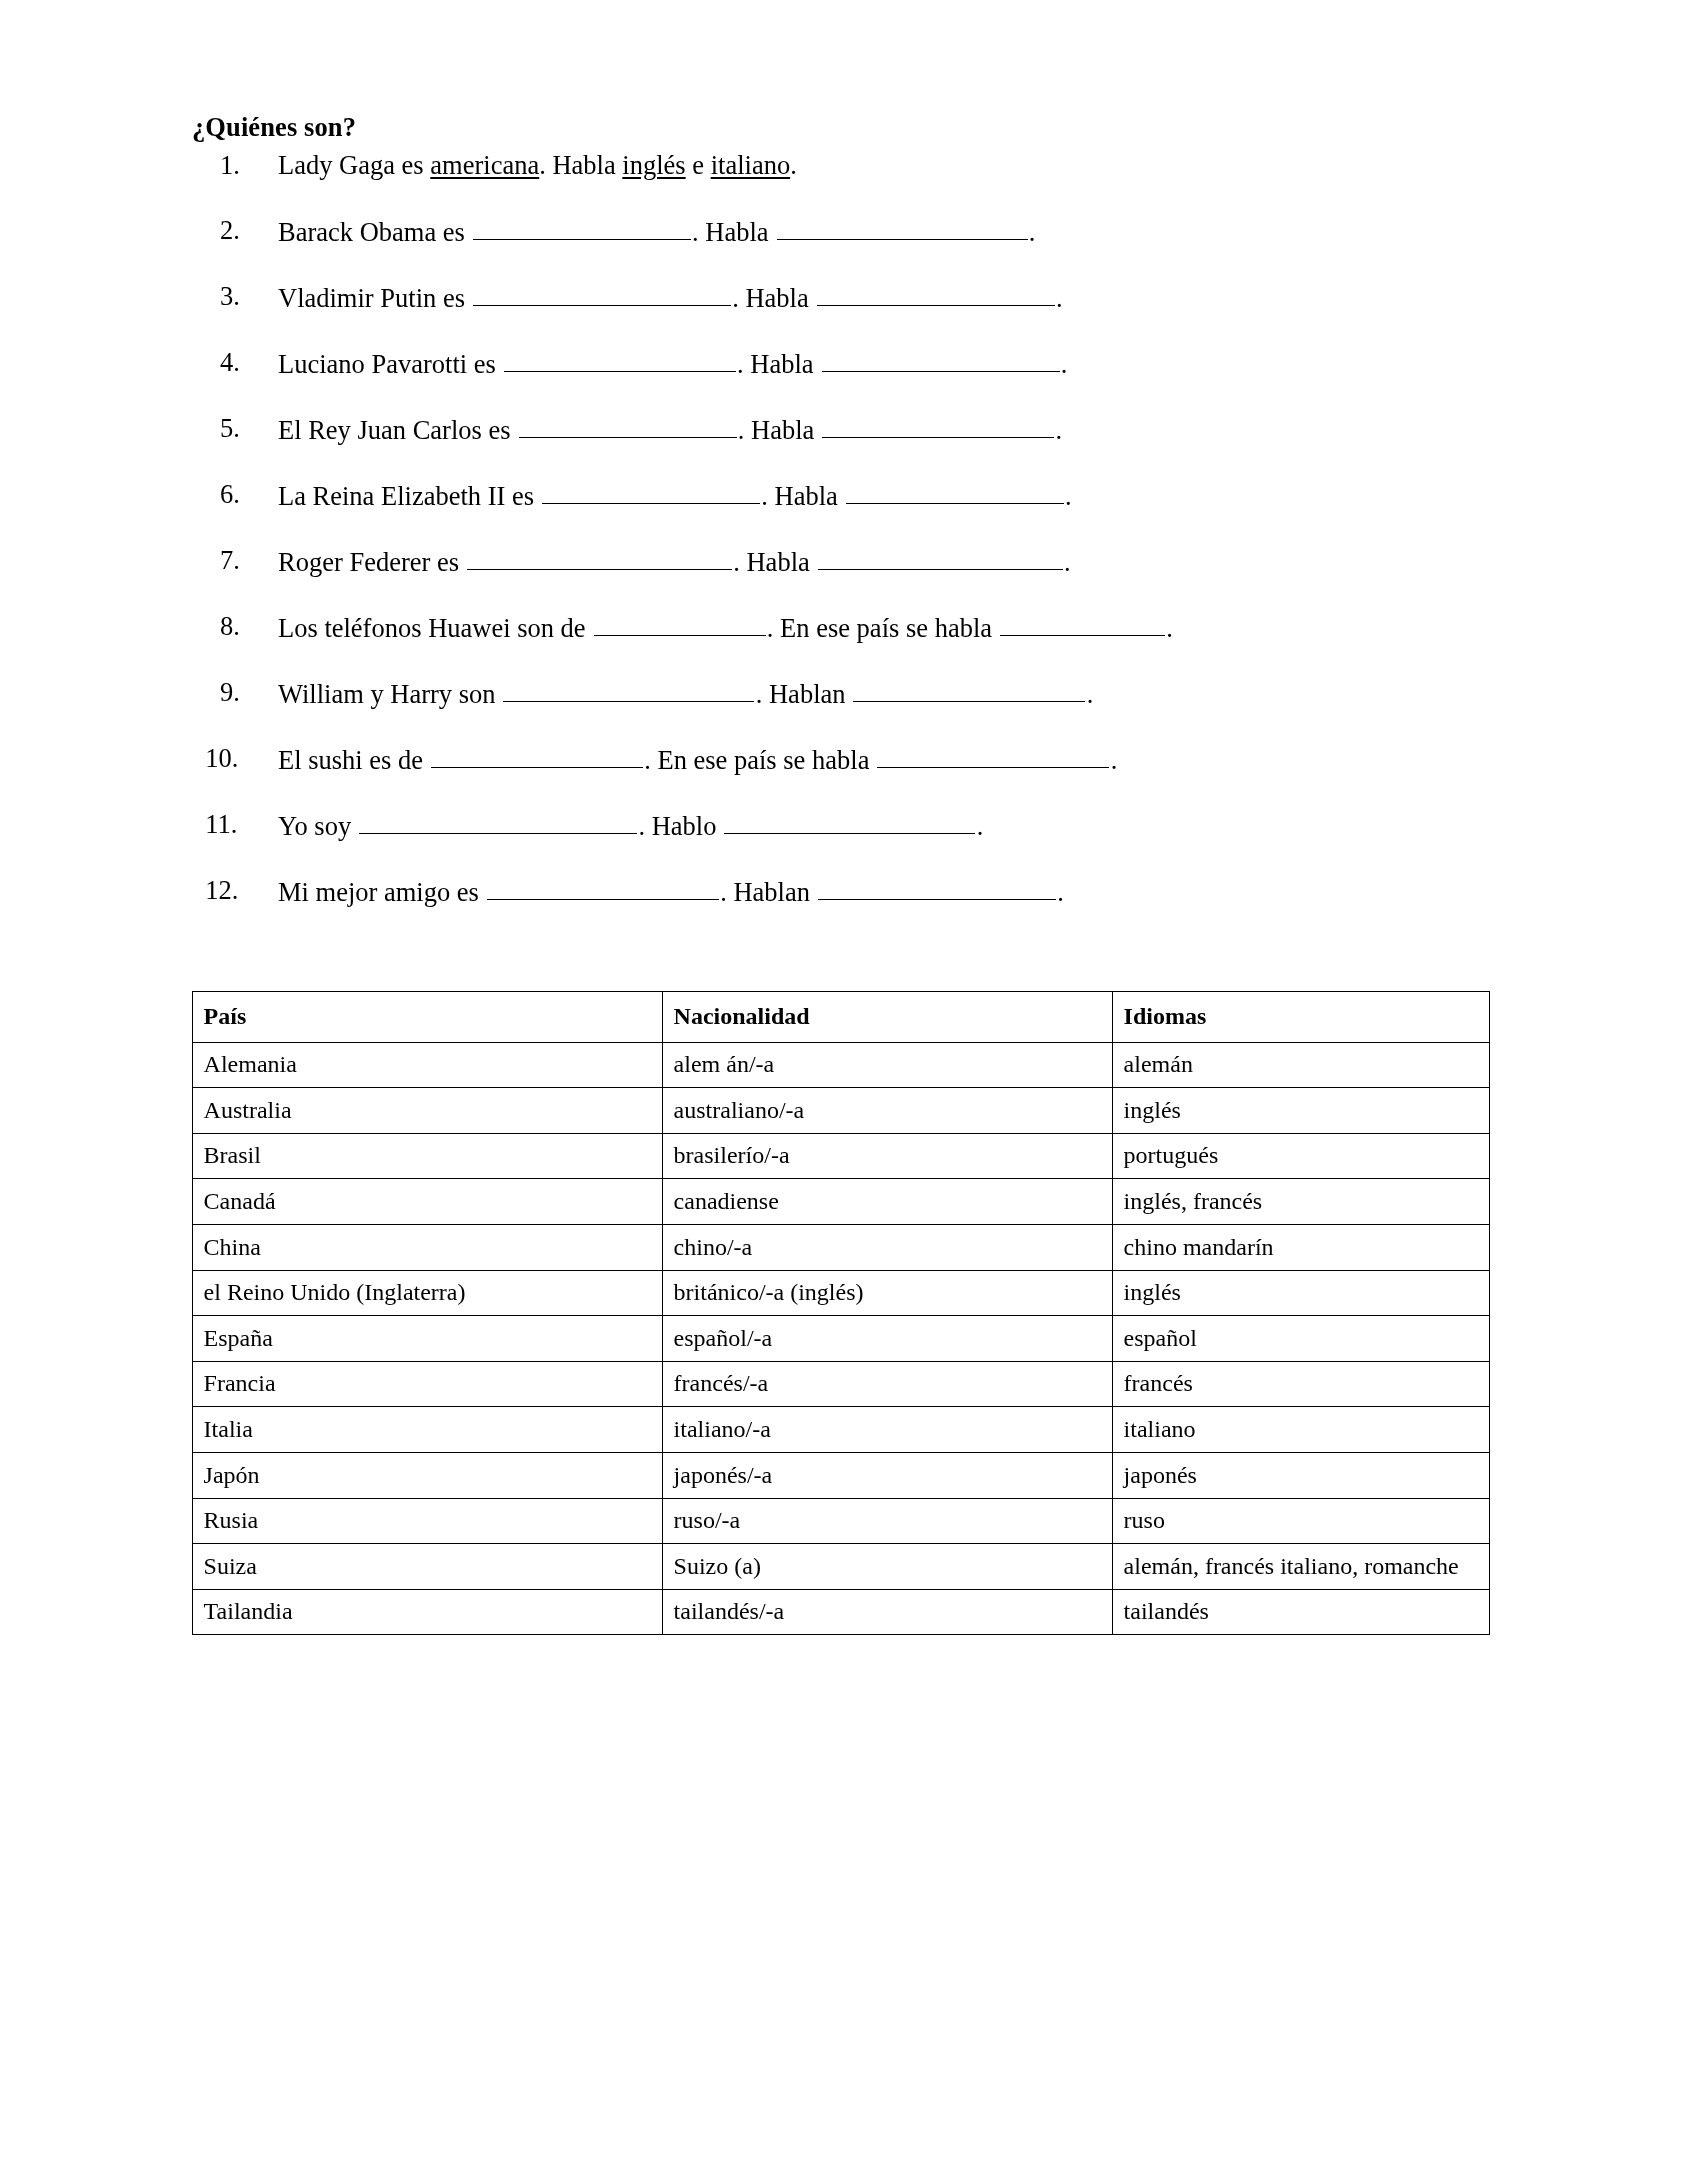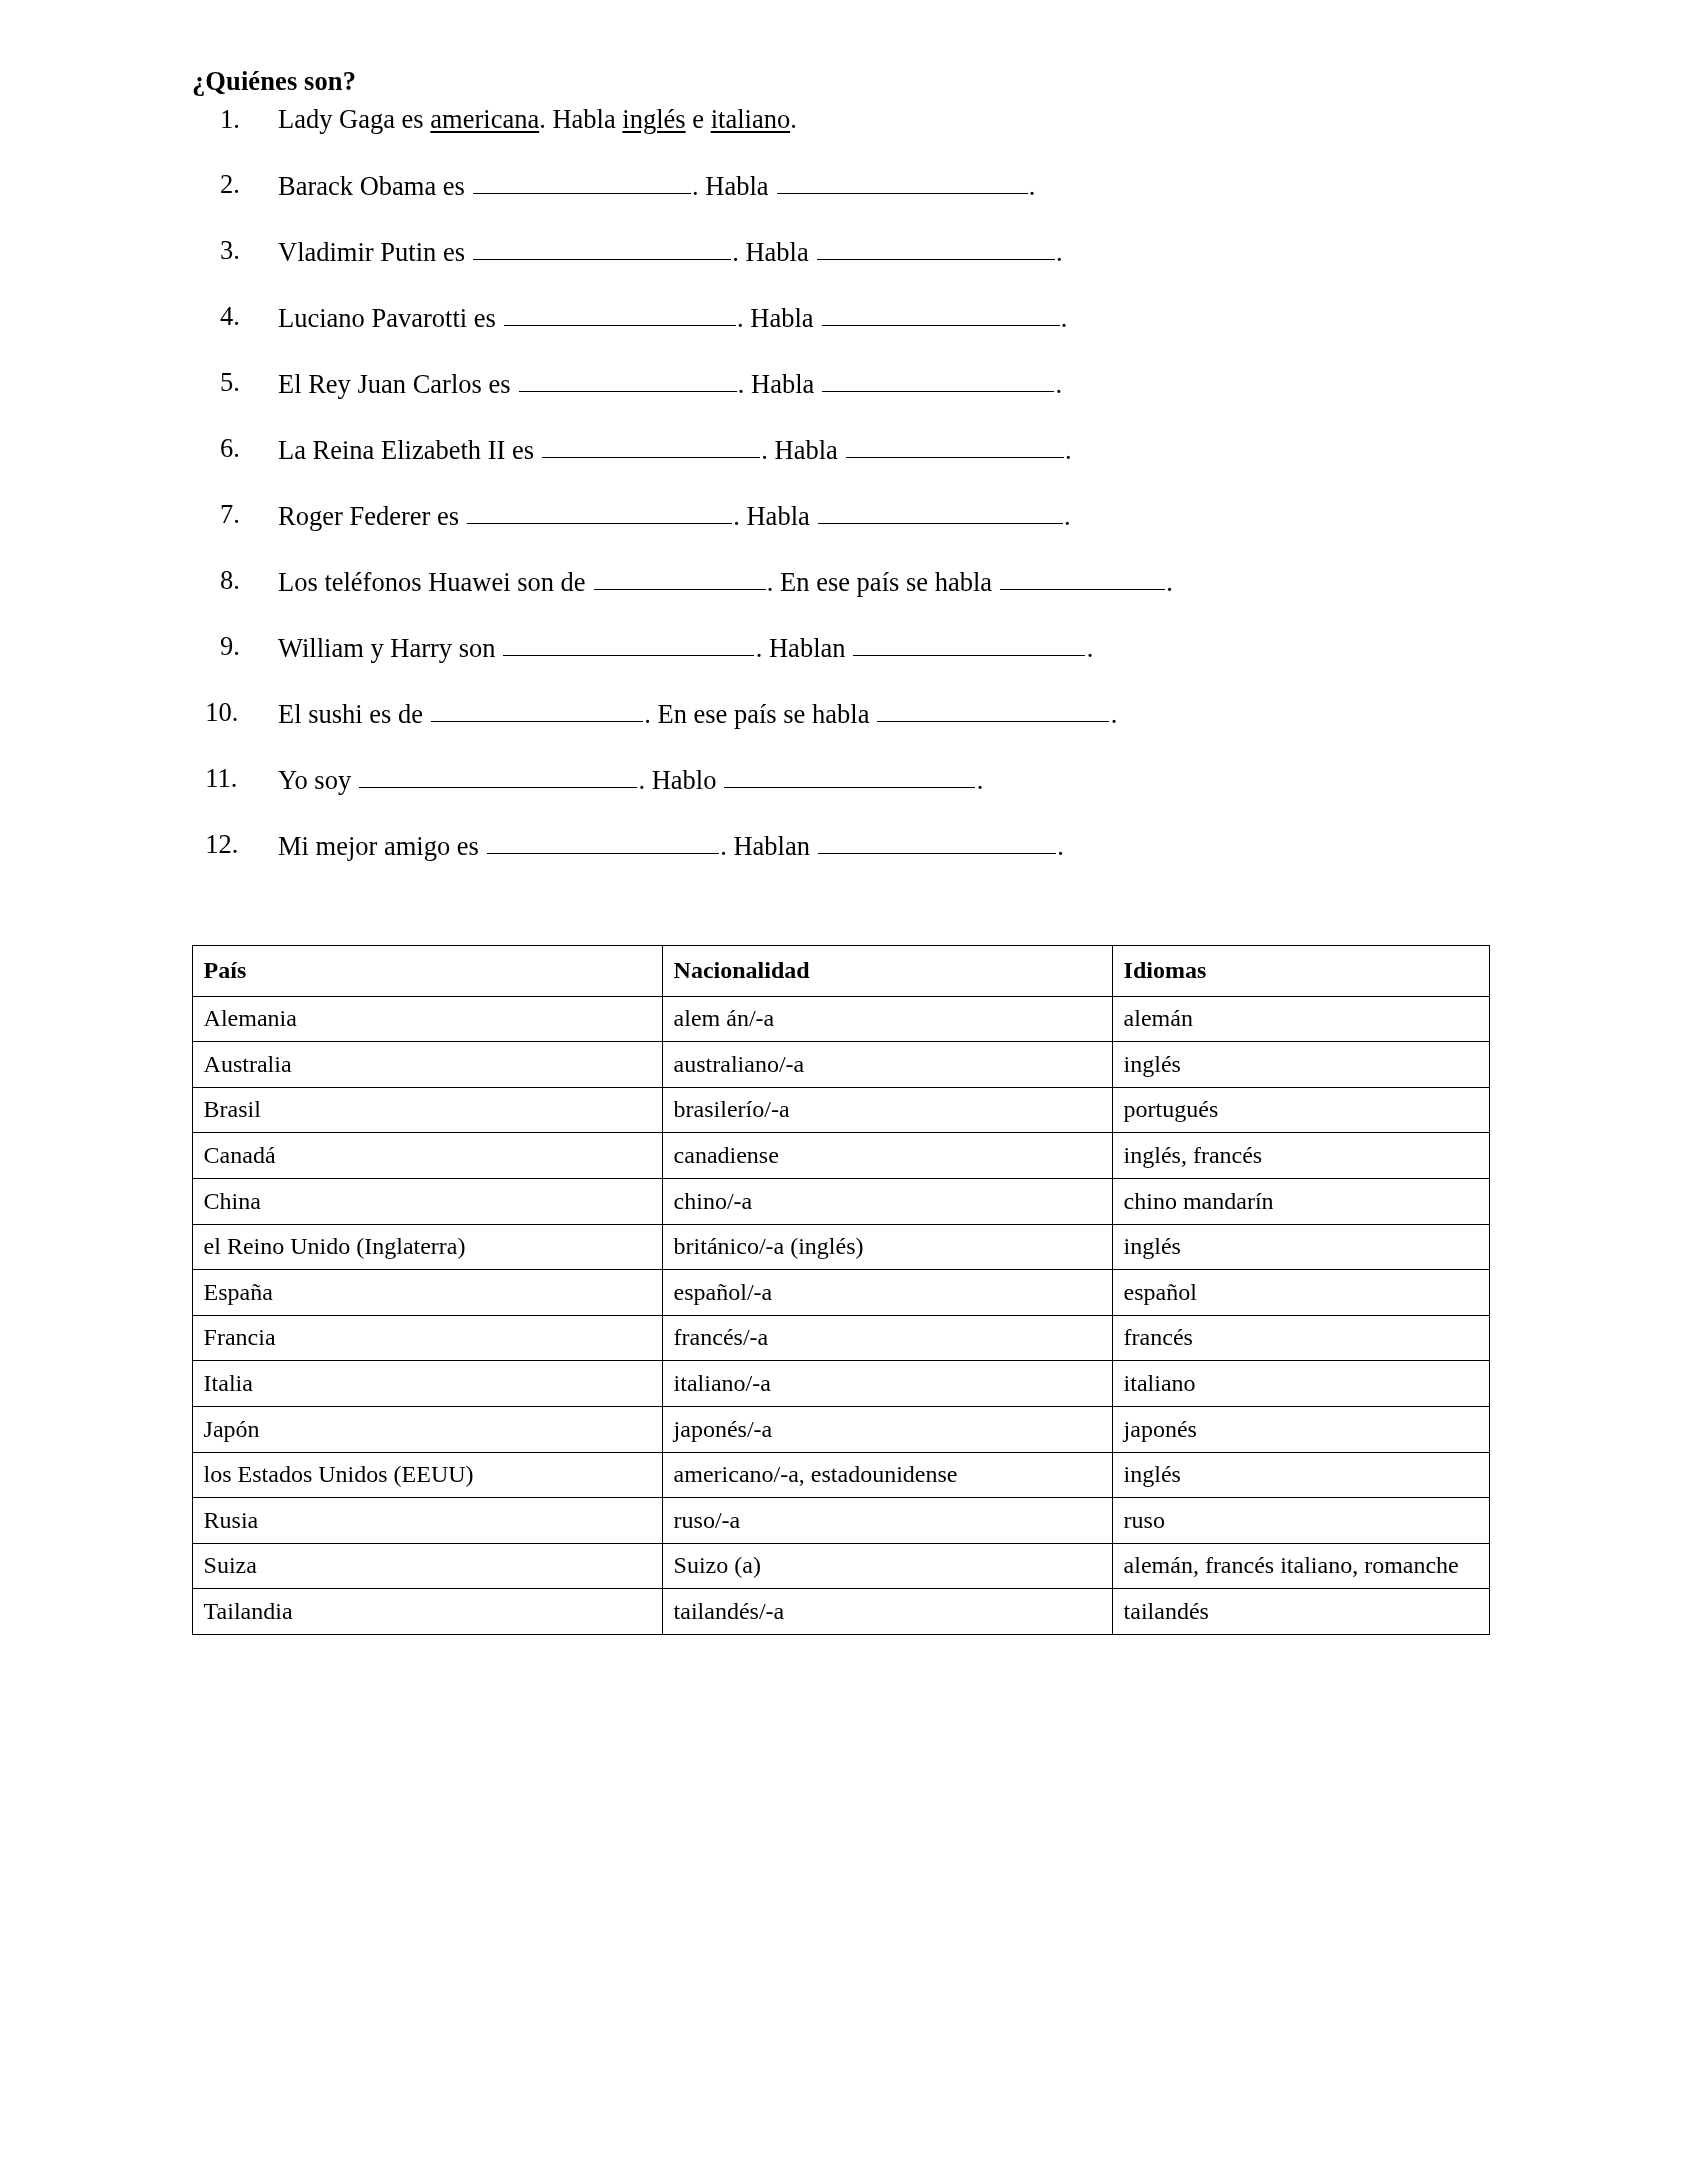--- a/index.html
+++ b/index.html
@@ -12,21 +12,21 @@
     height: 2183px;
     font-family: "Liberation Serif", "DejaVu Serif", serif;
     color: #000000;
     -webkit-font-smoothing: antialiased;
   }
   .page {
     position: relative;
     width: 1687px;
     height: 2183px;
     box-sizing: border-box;
-    padding: 66px 139px 0 192px;
+    padding: 112px 139px 0 192px;
   }
   .doc-title {
     font-size: 26.5px;
     font-weight: bold;
     letter-spacing: 0.1px;
     margin: 0 0 9.3px 0;
   }
   ol.items {
     list-style: none;
     margin: 0;
@@ -169,25 +169,20 @@
           <td>Italia</td>
           <td>italiano/-a</td>
           <td>italiano</td>
         </tr>
         <tr>
           <td>Japón</td>
           <td>japonés/-a</td>
           <td>japonés</td>
         </tr>
         <tr>
-          <td>los Estados Unidos (EEUU)</td>
-          <td>americano/-a, estadounidense</td>
-          <td>inglés</td>
-        </tr>
-        <tr>
           <td>Rusia</td>
           <td>ruso/-a</td>
           <td>ruso</td>
         </tr>
         <tr>
           <td>Suiza</td>
           <td>Suizo (a)</td>
           <td class="two-line">alemán, francés italiano, romanche</td>
         </tr>
         <tr>

